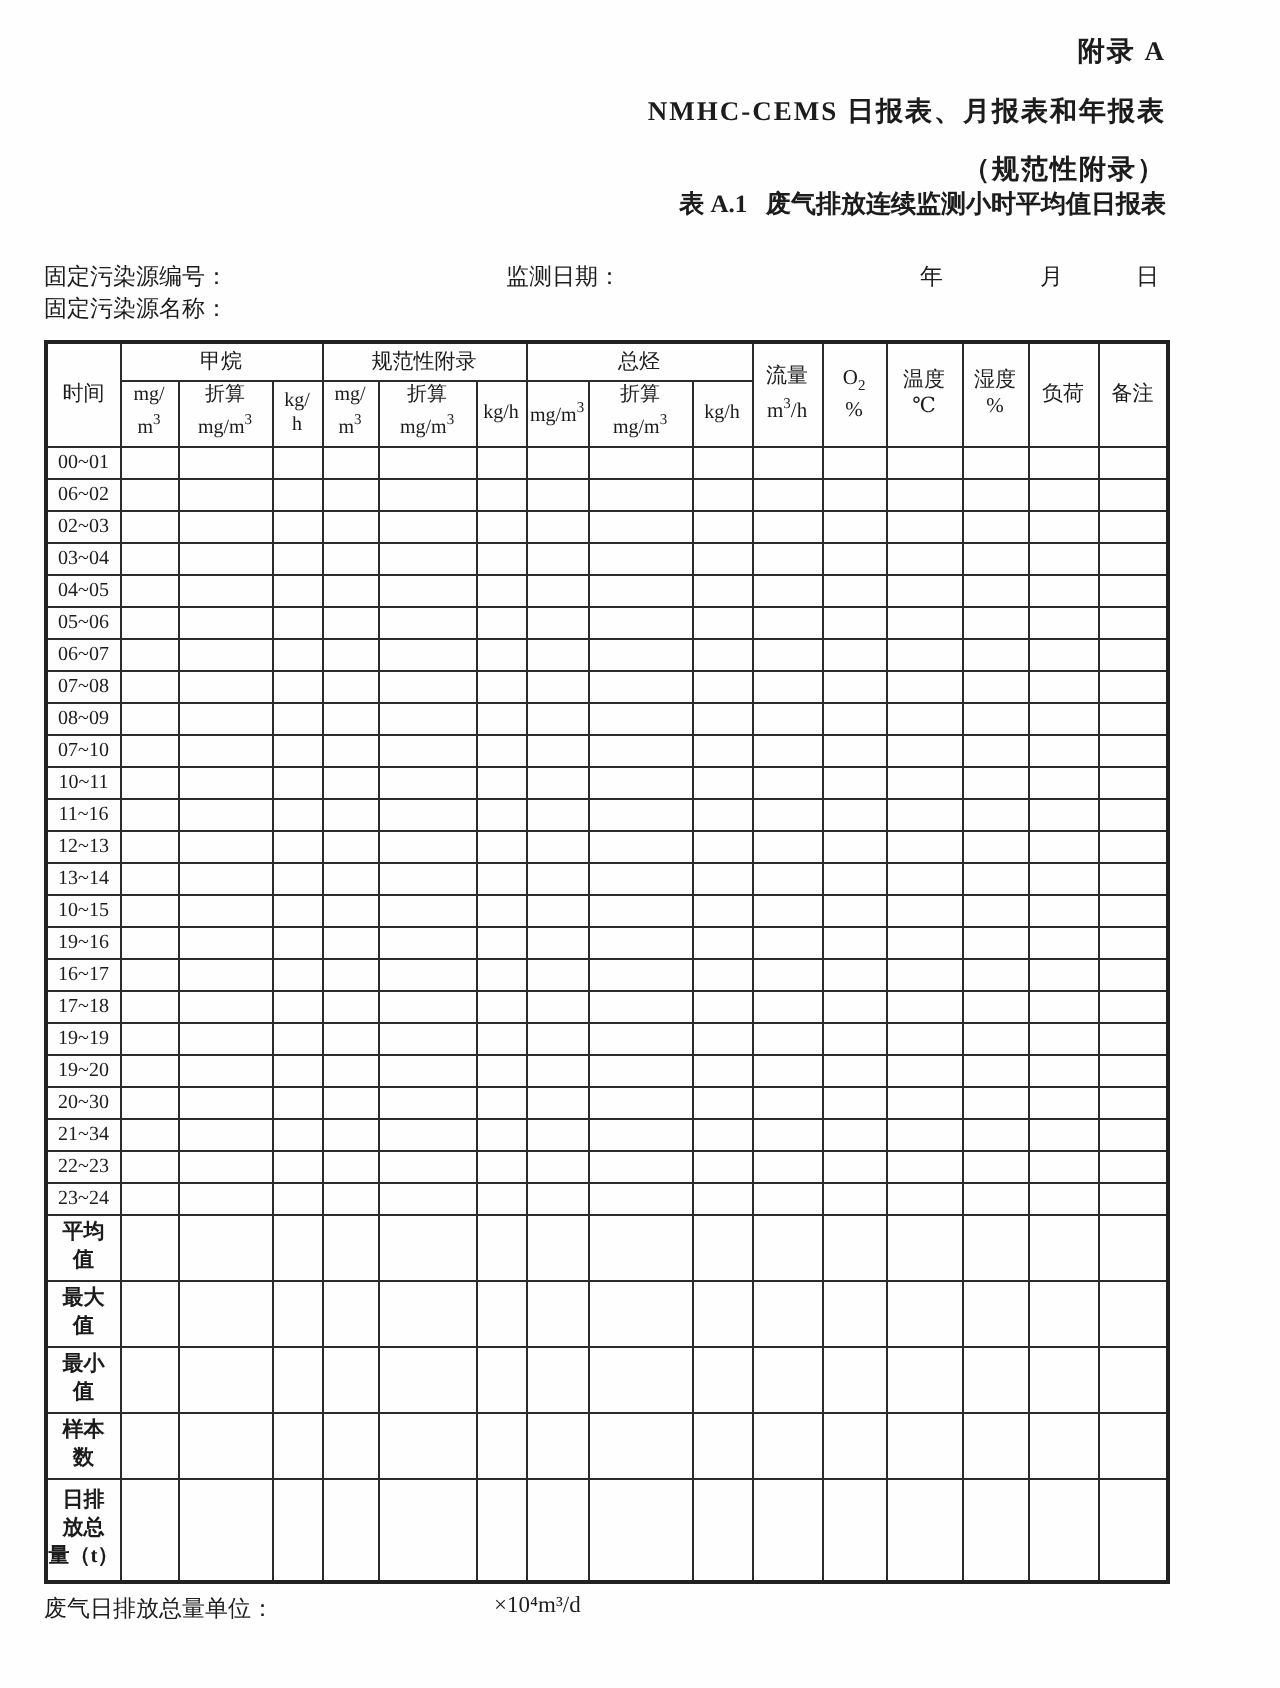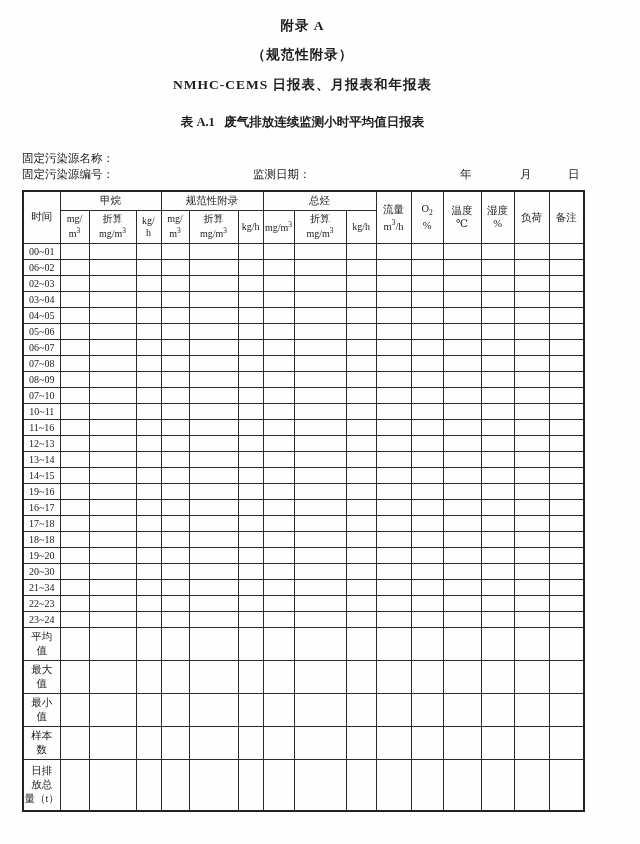--- a/index.html
+++ b/index.html
@@ -15,31 +15,30 @@
     width: 640px;
     height: 844px;
     background: #fefefe;
   }
   .content {
     position: relative;
     width: 561px;
     margin-left: 22px;
     padding-top: 17px;
   }
-  .title-block { text-align: center; }
+  .title-block { text-align: right; }
   .t-main {
     font-size: 13.5px;
     font-weight: bold;
     letter-spacing: 1px;
     white-space: pre;
   }
   .t-sub { margin-top: 11px; }
   .t-doc { margin-top: 12px; }
   .t-table {
-    margin-top: 20px;
     font-size: 12.5px;
     font-weight: bold;
     white-space: pre;
   }
   .form-area { margin-top: 20px; font-size: 11.5px; }
   .form-row { position: relative; height: 16px; }
   .form-row .abs { position: absolute; top: 0; white-space: nowrap; }
   .pos-0   { left: 0; }
   .pos-date{ left: 231px; }
   .pos-y   { left: 438px; }
@@ -61,52 +60,52 @@
     padding: 0;
     overflow: hidden;
   }
   tr.group-row th { height: 19px; font-size: 10.5px; }
   tr.sub-row th   { height: 33px; font-size: 10px; line-height: 12px; }
   th.tall         { font-size: 10.5px; line-height: 13px; }
   td.time-cell    { font-size: 10px; }
   tr.data-row     { height: 16px; padding-left: 37px; }
   tr.data-row td  { height: 16px; }
   tr.summary-row  { height: 33px; }
-  tr.summary-row td.time-cell { font-size: 10.5px; line-height: 14px; }
+  tr.summary-row td.time-cell { font-size: 10.5px; line-height: 14px; font-weight: bold; }
   tr.summary-row.tall-row { height: 52px; }
   sup, sub { font-size: 7.5px; }
   sup { vertical-align: super; }
   sub { vertical-align: sub; }
 
   .foot-area { position: relative; margin-top: 5px; height: 16px; font-size: 11.5px; }
   .foot-area .abs { position: absolute; top: 0; white-space: nowrap; }
   .pos-unit { left: 225px; }
 </style>
 </head>
 <body>
 
 <div class="page">
   <div class="content">
     <div class="title-block">
       <div class="t-main">附录 A</div>
+      <div class="t-main t-doc">NMHC-CEMS 日报表、月报表和年报表</div>
       <div class="t-main t-sub">（规范性附录）</div>
-      <div class="t-main t-doc">NMHC-CEMS 日报表、月报表和年报表</div>
       <div class="t-table">表 A.1   废气排放连续监测小时平均值日报表</div>
     </div>
 
     <div class="form-area">
-      <div class="form-row">
-        <span class="abs pos-0">固定污染源名称：</span>
-      </div>
       <div class="form-row">
         <span class="abs pos-0">固定污染源编号：</span>
         <span class="abs pos-date">监测日期：</span>
         <span class="abs pos-y">年</span>
         <span class="abs pos-m">月</span>
         <span class="abs pos-d">日</span>
+      </div>
+      <div class="form-row">
+        <span class="abs pos-0">固定污染源名称：</span>
       </div>
     </div>
 
     <table class="report" id="report-table">
         <colgroup>
           <col style="width: 37px;">
           <col style="width: 29px;">
           <col style="width: 47px;">
           <col style="width: 25px;">
           <col style="width: 28px;">
@@ -434,21 +433,21 @@
             <td></td>
             <td></td>
             <td></td>
             <td></td>
             <td></td>
             <td></td>
             <td></td>
             <td></td>
           </tr>
           <tr class="data-row">
-            <td class="time-cell">14~15</td>
+            <td class="time-cell">10~15</td>
             <td></td>
             <td></td>
             <td></td>
             <td></td>
             <td></td>
             <td></td>
             <td></td>
             <td></td>
             <td></td>
             <td></td>
@@ -506,21 +505,21 @@
             <td></td>
             <td></td>
             <td></td>
             <td></td>
             <td></td>
             <td></td>
             <td></td>
             <td></td>
           </tr>
           <tr class="data-row">
-            <td class="time-cell">18~18</td>
+            <td class="time-cell">19~19</td>
             <td></td>
             <td></td>
             <td></td>
             <td></td>
             <td></td>
             <td></td>
             <td></td>
             <td></td>
             <td></td>
             <td></td>
@@ -722,14 +721,18 @@
             <td></td>
             <td></td>
             <td></td>
             <td></td>
             <td></td>
             <td></td>
           </tr>
         </tbody>
       </table>
 
+    <div class="foot-area">
+      <span class="abs pos-0">废气日排放总量单位：</span>
+      <span class="abs pos-unit">×10⁴m³/d</span>
+    </div>
   </div>
 </div>
 
 </body></html>

